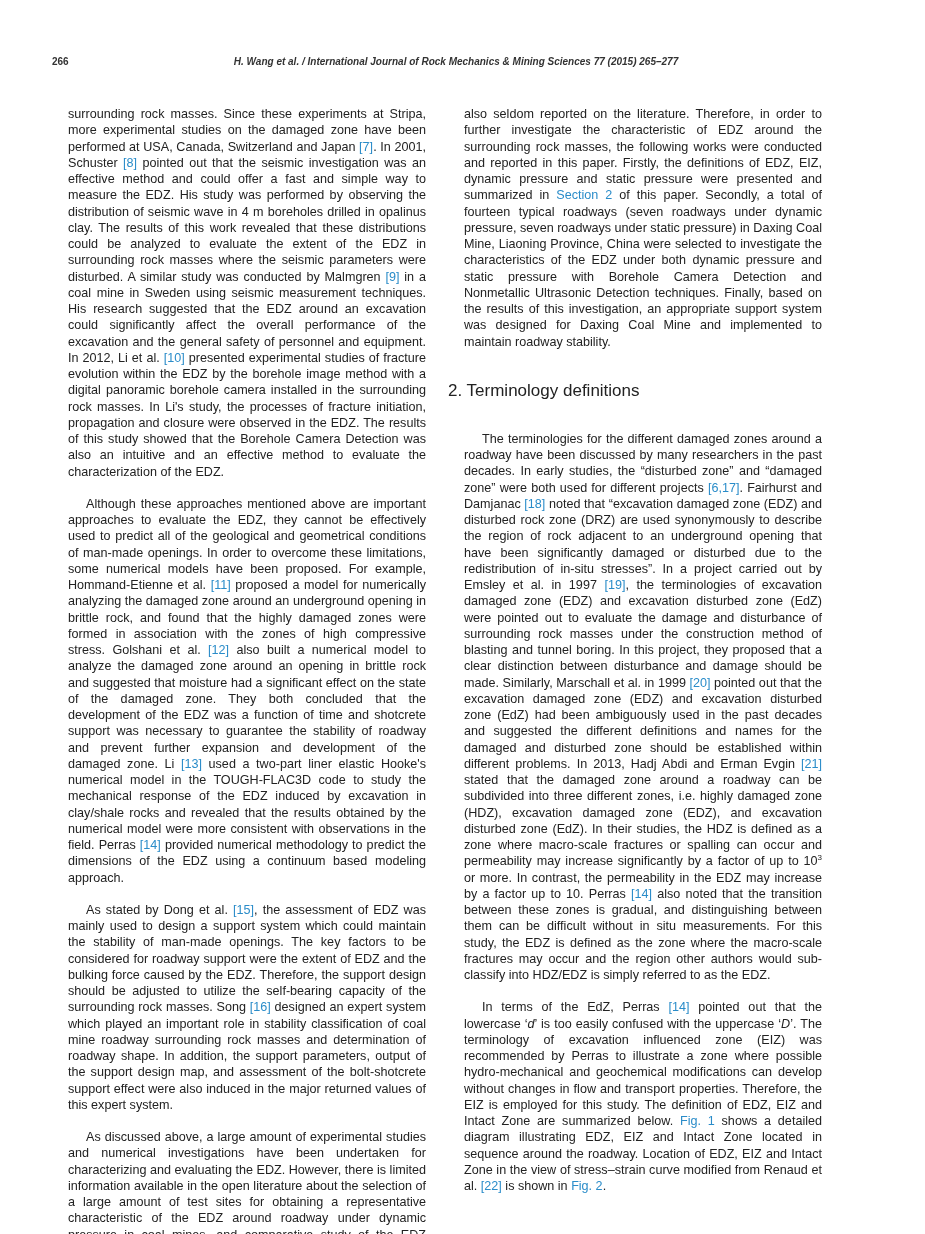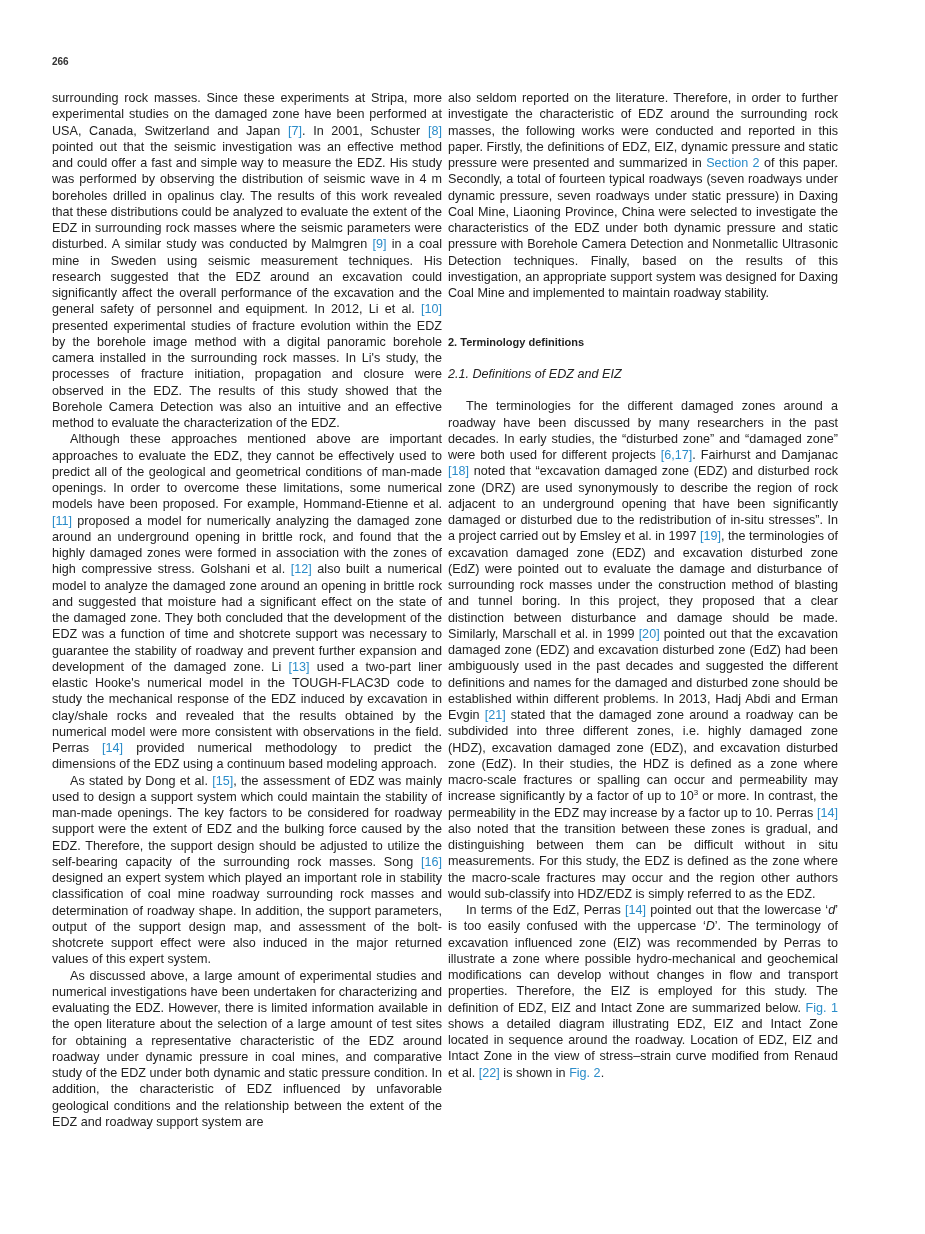--- a/index.html
+++ b/index.html
@@ -7,42 +7,42 @@
          font-family: "Liberation Serif", "DejaVu Serif", serif; color: #222; }
   .header { position: absolute; top: 56px; left: 52px; width: 808px; height: 14px;
             font-size: 10px; font-family: "Liberation Sans", sans-serif; color: #333; font-weight: bold; }
   .header .pagenum { position: absolute; left: 0; top: 0; }
   .header .running { position: absolute; left: 0; right: 0; text-align: center; font-style: italic; }
   .col { position: absolute; top: 90px; width: 390px; font-size: 12.6px; line-height: 16.25px;
          font-family: "Liberation Sans", "DejaVu Sans", sans-serif; text-align: justify;
          hyphens: manual; }
   .col.left { left: 52px; }
   .col.right { left: 448px; }
-  p { margin: 0; }
+  p { margin: 16px; }
   p.indent { text-indent: 18px; }
   .ref { color: #2a8cc9; }
-  h2 { font-size: 11px; font-weight: bold; margin: 33px 0 0 0; line-height: 16px; }
+  h2 { font-size: 17px; font-weight: normal; margin: 33px 0 0 0; line-height: 16px; }
   h3 { font-size: 12.6px; font-weight: normal; font-style: italic; margin: 16px 0 0 0; line-height: 16px; }
   sup { font-size: 8px; line-height: 0; }
   em { font-style: italic; }
 </style>
 </head>
 <body>
 
 <div class="header">
   <span class="pagenum">266</span>
+  <span class="running">H. Wang et al. / International Journal of Rock Mechanics &amp; Mining Sciences 77 (2015) 265–277</span>
 </div>
 
 <div class="col left">
   <p><span>surrounding rock masses. Since these experiments at Stripa, more experimental studies on the damaged zone have been performed at USA, Canada, Switzerland and Japan </span><a class="ref">[7]</a><span>. In 2001, Schuster </span><a class="ref">[8]</a><span> pointed out that the seismic investigation was an effective method and could offer a fast and simple way to measure the EDZ. His study was performed by observing the distribution of seismic wave in 4 m boreholes drilled in opalinus clay. The results of this work revealed that these distributions could be analyzed to evaluate the extent of the EDZ in surrounding rock masses where the seismic parameters were disturbed. A similar study was conducted by Malmgren </span><a class="ref">[9]</a><span> in a coal mine in Sweden using seismic measurement techniques. His research suggested that the EDZ around an excavation could significantly affect the overall performance of the excavation and the general safety of personnel and equipment. In 2012, Li et al. </span><a class="ref">[10]</a><span> presented experimental studies of fracture evolution within the EDZ by the borehole image method with a digital panoramic borehole camera installed in the surrounding rock masses. In Li's study, the processes of fracture initiation, propagation and closure were observed in the EDZ. The results of this study showed that the Borehole Camera Detection was also an intuitive and an effective method to evaluate the characterization of the EDZ.</span></p>
   <p class="indent"><span>Although these approaches mentioned above are important approaches to evaluate the EDZ, they cannot be effectively used to predict all of the geological and geometrical conditions of man-made openings. In order to overcome these limitations, some numerical models have been proposed. For example, Hommand-Etienne et al. </span><a class="ref">[11]</a><span> proposed a model for numerically analyzing the damaged zone around an underground opening in brittle rock, and found that the highly damaged zones were formed in association with the zones of high compressive stress. Golshani et al. </span><a class="ref">[12]</a><span> also built a numerical model to analyze the damaged zone around an opening in brittle rock and suggested that moisture had a significant effect on the state of the damaged zone. They both concluded that the development of the EDZ was a function of time and shotcrete support was necessary to guarantee the stability of roadway and prevent further expansion and development of the damaged zone. Li </span><a class="ref">[13]</a><span> used a two-part liner elastic Hooke's numerical model in the TOUGH-FLAC3D code to study the mechanical response of the EDZ induced by excavation in clay/shale rocks and revealed that the results obtained by the numerical model were more consistent with observations in the field. Perras </span><a class="ref">[14]</a><span> provided numerical methodology to predict the dimensions of the EDZ using a continuum based modeling approach.</span></p>
   <p class="indent"><span>As stated by Dong et al. </span><a class="ref">[15]</a><span>, the assessment of EDZ was mainly used to design a support system which could maintain the stability of man-made openings. The key factors to be considered for roadway support were the extent of EDZ and the bulking force caused by the EDZ. Therefore, the support design should be adjusted to utilize the self-bearing capacity of the surrounding rock masses. Song </span><a class="ref">[16]</a><span> designed an expert system which played an important role in stability classification of coal mine roadway surrounding rock masses and determination of roadway shape. In addition, the support parameters, output of the support design map, and assessment of the bolt-shotcrete support effect were also induced in the major returned values of this expert system.</span></p>
   <p class="indent"><span>As discussed above, a large amount of experimental studies and numerical investigations have been undertaken for characterizing and evaluating the EDZ. However, there is limited information available in the open literature about the selection of a large amount of test sites for obtaining a representative characteristic of the EDZ around roadway under dynamic pressure in coal mines, and comparative study of the EDZ under both dynamic and static pressure condition. In addition, the characteristic of EDZ influenced by unfavorable geological conditions and the relationship between the extent of the EDZ and roadway support system are</span></p>
 </div>
 
 <div class="col right">
   <p><span>also seldom reported on the literature. Therefore, in order to further investigate the characteristic of EDZ around the surrounding rock masses, the following works were conducted and reported in this paper. Firstly, the definitions of EDZ, EIZ, dynamic pressure and static pressure were presented and summarized in </span><a class="ref">Section 2</a><span> of this paper. Secondly, a total of fourteen typical roadways (seven roadways under dynamic pressure, seven roadways under static pressure) in Daxing Coal Mine, Liaoning Province, China were selected to investigate the characteristics of the EDZ under both dynamic pressure and static pressure with Borehole Camera Detection and Nonmetallic Ultrasonic Detection techniques. Finally, based on the results of this investigation, an appropriate support system was designed for Daxing Coal Mine and implemented to maintain roadway stability.</span></p>
   <h2>2.  Terminology definitions</h2>
-  <h3>2.1.  Definitions of EDZ and EIZ</h3>
   <div style="height:16px"></div>
   <p class="indent"><span>The terminologies for the different damaged zones around a roadway have been discussed by many researchers in the past decades. In early studies, the “disturbed zone” and “damaged zone” were both used for different projects </span><a class="ref">[6,17]</a><span>. Fairhurst and Damjanac </span><a class="ref">[18]</a><span> noted that “excavation damaged zone (EDZ) and disturbed rock zone (DRZ) are used synonymously to describe the region of rock adjacent to an underground opening that have been significantly damaged or disturbed due to the redistribution of in-situ stresses”. In a project carried out by Emsley et al. in 1997 </span><a class="ref">[19]</a><span>, the terminologies of excavation damaged zone (EDZ) and excavation disturbed zone (EdZ) were pointed out to evaluate the damage and disturbance of surrounding rock masses under the construction method of blasting and tunnel boring. In this project, they proposed that a clear distinction between disturbance and damage should be made. Similarly, Marschall et al. in 1999 </span><a class="ref">[20]</a><span> pointed out that the excavation damaged zone (EDZ) and excavation disturbed zone (EdZ) had been ambiguously used in the past decades and suggested the different definitions and names for the damaged and disturbed zone should be established within different problems. In 2013, Hadj Abdi and Erman Evgin </span><a class="ref">[21]</a><span> stated that the damaged zone around a roadway can be subdivided into three different zones, i.e. highly damaged zone (HDZ), excavation damaged zone (EDZ), and excavation disturbed zone (EdZ). In their studies, the HDZ is defined as a zone where macro-scale fractures or spalling can occur and permeability may increase significantly by a factor of up to 10</span><sup>3</sup><span> or more. In contrast, the permeability in the EDZ may increase by a factor up to 10. Perras </span><a class="ref">[14]</a><span> also noted that the transition between these zones is gradual, and distinguishing between them can be difficult without in situ measurements. For this study, the EDZ is defined as the zone where the macro-scale fractures may occur and the region other authors would sub-classify into HDZ/EDZ is simply referred to as the EDZ.</span></p>
   <p class="indent"><span>In terms of the EdZ, Perras </span><a class="ref">[14]</a><span> pointed out that the lowercase ‘</span><em>d</em><span>’ is too easily confused with the uppercase ‘</span><em>D</em><span>’. The terminology of excavation influenced zone (EIZ) was recommended by Perras to illustrate a zone where possible hydro-mechanical and geochemical modifications can develop without changes in flow and transport properties. Therefore, the EIZ is employed for this study. The definition of EDZ, EIZ and Intact Zone are summarized below. </span><a class="ref">Fig. 1</a><span> shows a detailed diagram illustrating EDZ, EIZ and Intact Zone located in sequence around the roadway. Location of EDZ, EIZ and Intact Zone in the view of stress–strain curve modified from Renaud et al. </span><a class="ref">[22]</a><span> is shown in </span><a class="ref">Fig. 2</a><span>.</span></p>
 </div>
 
 </body></html>

